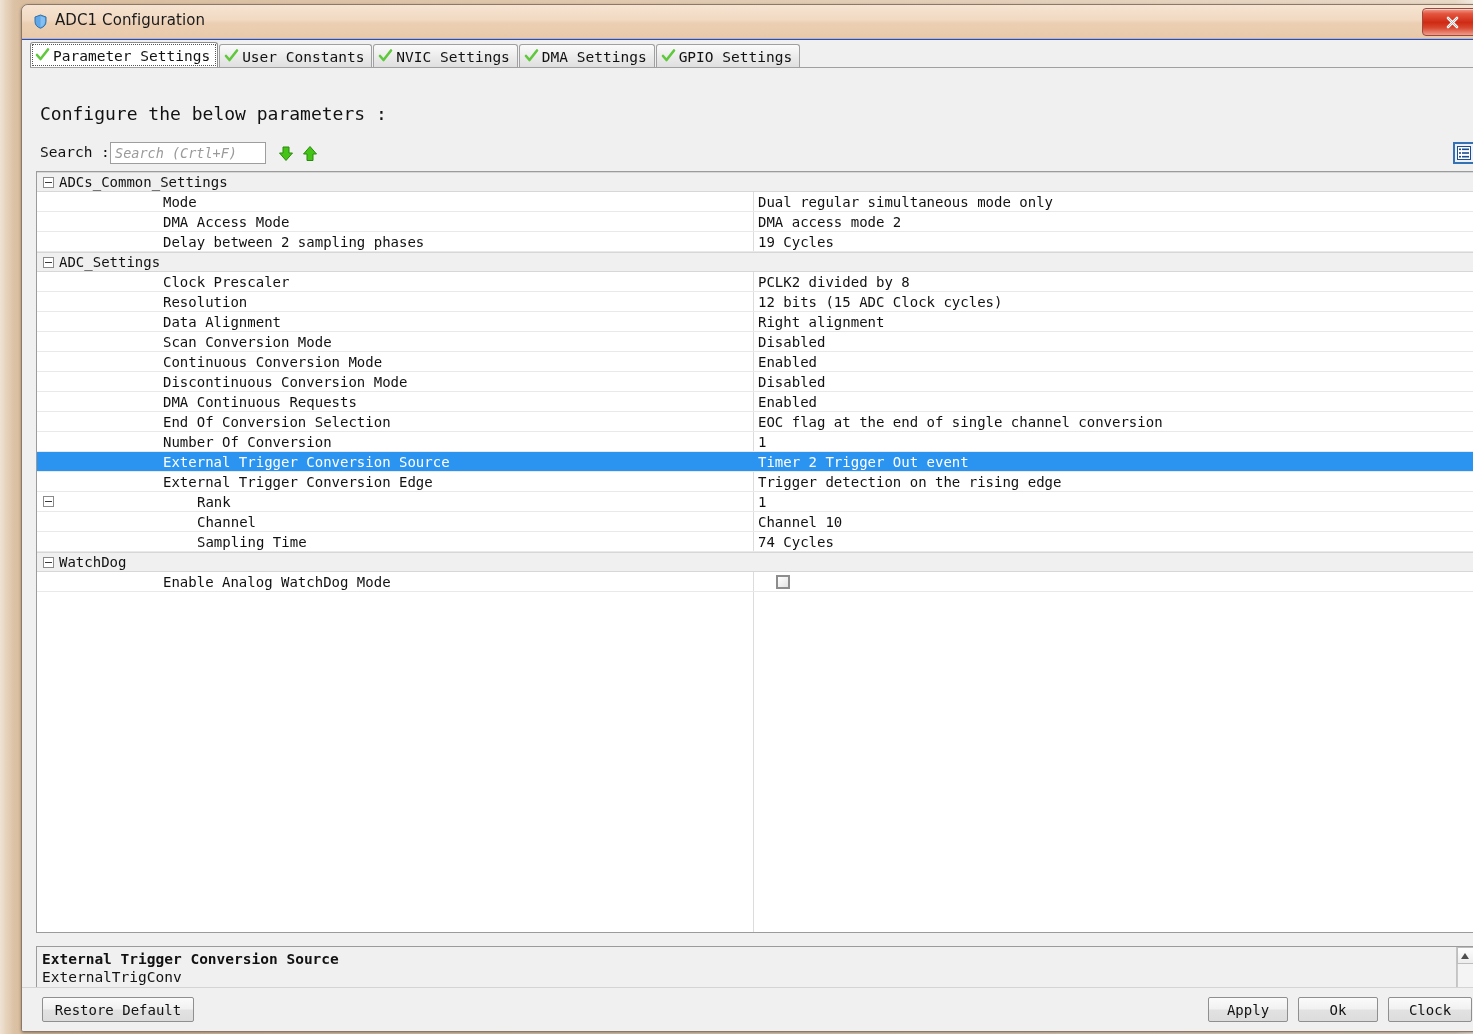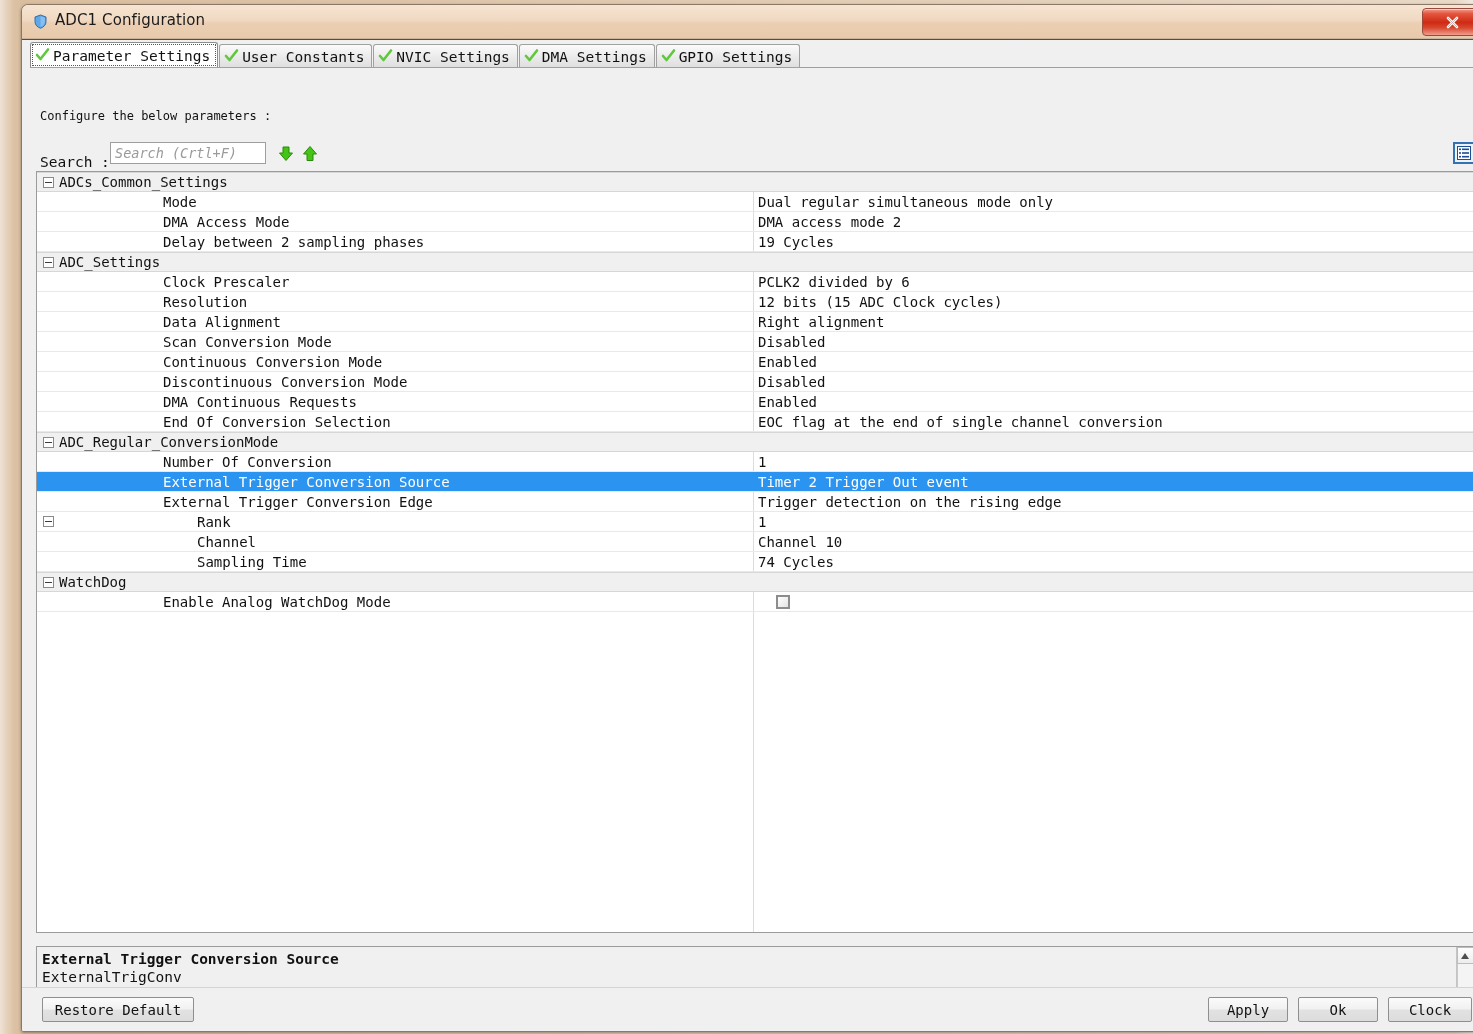--- a/index.html
+++ b/index.html
@@ -92,26 +92,26 @@
     outline-offset: -3px;
     border-color: #8c8c8c;
   }
   .tab .chk { margin-right: 3px; display: inline-block; }
   #tabline {
     position: absolute; left: 8px; top: 27px;
     width: 1443px; height: 1px; background: #a0a0a0;
   }
   
   #configure-label {
-    position: absolute; left: 18px; top: 69px;
-    font-size: 12px; color: #111;
+    position: absolute; left: 18px; top: 63px;
+    font-size: 18px; color: #111;
   }
   
   #search-label {
-    position: absolute; left: 18px; top: 114px;
+    position: absolute; left: 18px; top: 104px;
     font-size: 14.5px; color: #111;
   }
   #search-input {
     position: absolute; left: 88px; top: 102px;
     width: 156px; height: 22px;
     border: 1px solid #9e9e9e;
     background: #fff;
     font-family: "DejaVu Sans Mono","Liberation Mono",monospace;
     font-size: 13.5px; font-style: italic;
     color: #404040;
@@ -375,21 +375,21 @@
             <div class="row">
               <span class="name lvl1">Delay between 2 sampling phases</span>
               <span class="value">19 Cycles</span>
             </div>
             <div class="row group">
               <span class="expander"></span>
               <span class="name lvl0">ADC_Settings</span>
             </div>
             <div class="row">
               <span class="name lvl1">Clock Prescaler</span>
-              <span class="value">PCLK2 divided by 6</span>
+              <span class="value">PCLK2 divided by 8</span>
             </div>
             <div class="row">
               <span class="name lvl1">Resolution</span>
               <span class="value">12 bits (15 ADC Clock cycles)</span>
             </div>
             <div class="row">
               <span class="name lvl1">Data Alignment</span>
               <span class="value">Right alignment</span>
             </div>
             <div class="row">
@@ -404,24 +404,20 @@
               <span class="name lvl1">Discontinuous Conversion Mode</span>
               <span class="value">Disabled</span>
             </div>
             <div class="row">
               <span class="name lvl1">DMA Continuous Requests</span>
               <span class="value">Enabled</span>
             </div>
             <div class="row">
               <span class="name lvl1">End Of Conversion Selection</span>
               <span class="value">EOC flag at the end of single channel conversion</span>
-            </div>
-            <div class="row group">
-              <span class="expander"></span>
-              <span class="name lvl0">ADC_Regular_ConversionMode</span>
             </div>
             <div class="row">
               <span class="name lvl1">Number Of Conversion</span>
               <span class="value">1</span>
             </div>
             <div class="row selected">
               <span class="name lvl1">External Trigger Conversion Source</span>
               <span class="value">Timer 2 Trigger Out event</span>
             </div>
             <div class="row">

